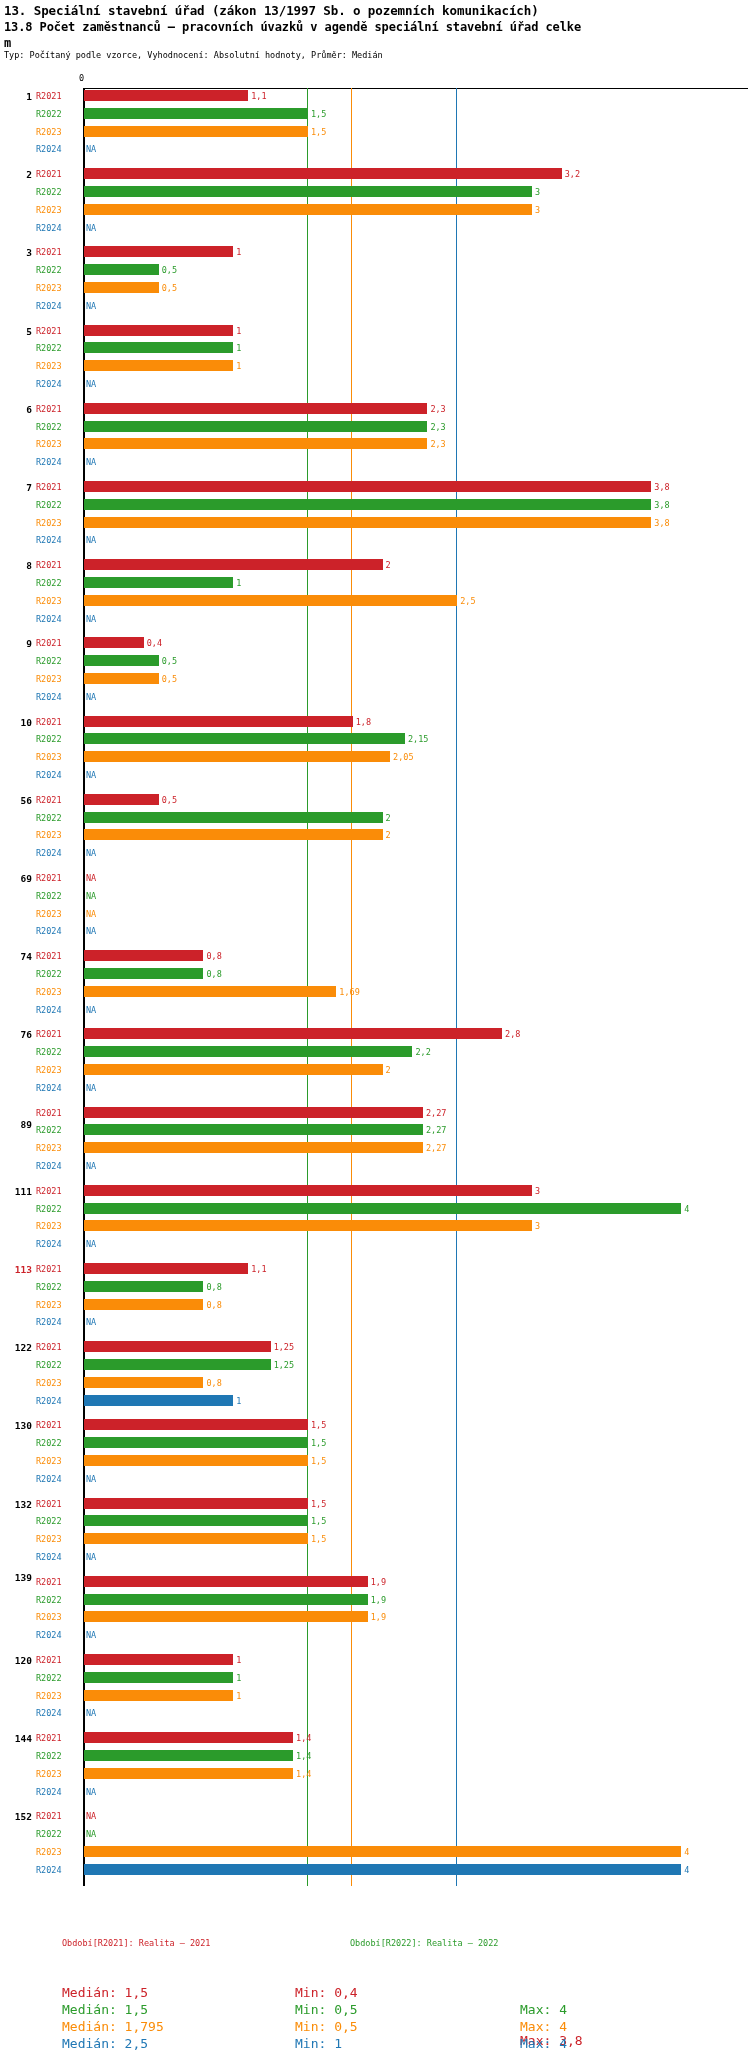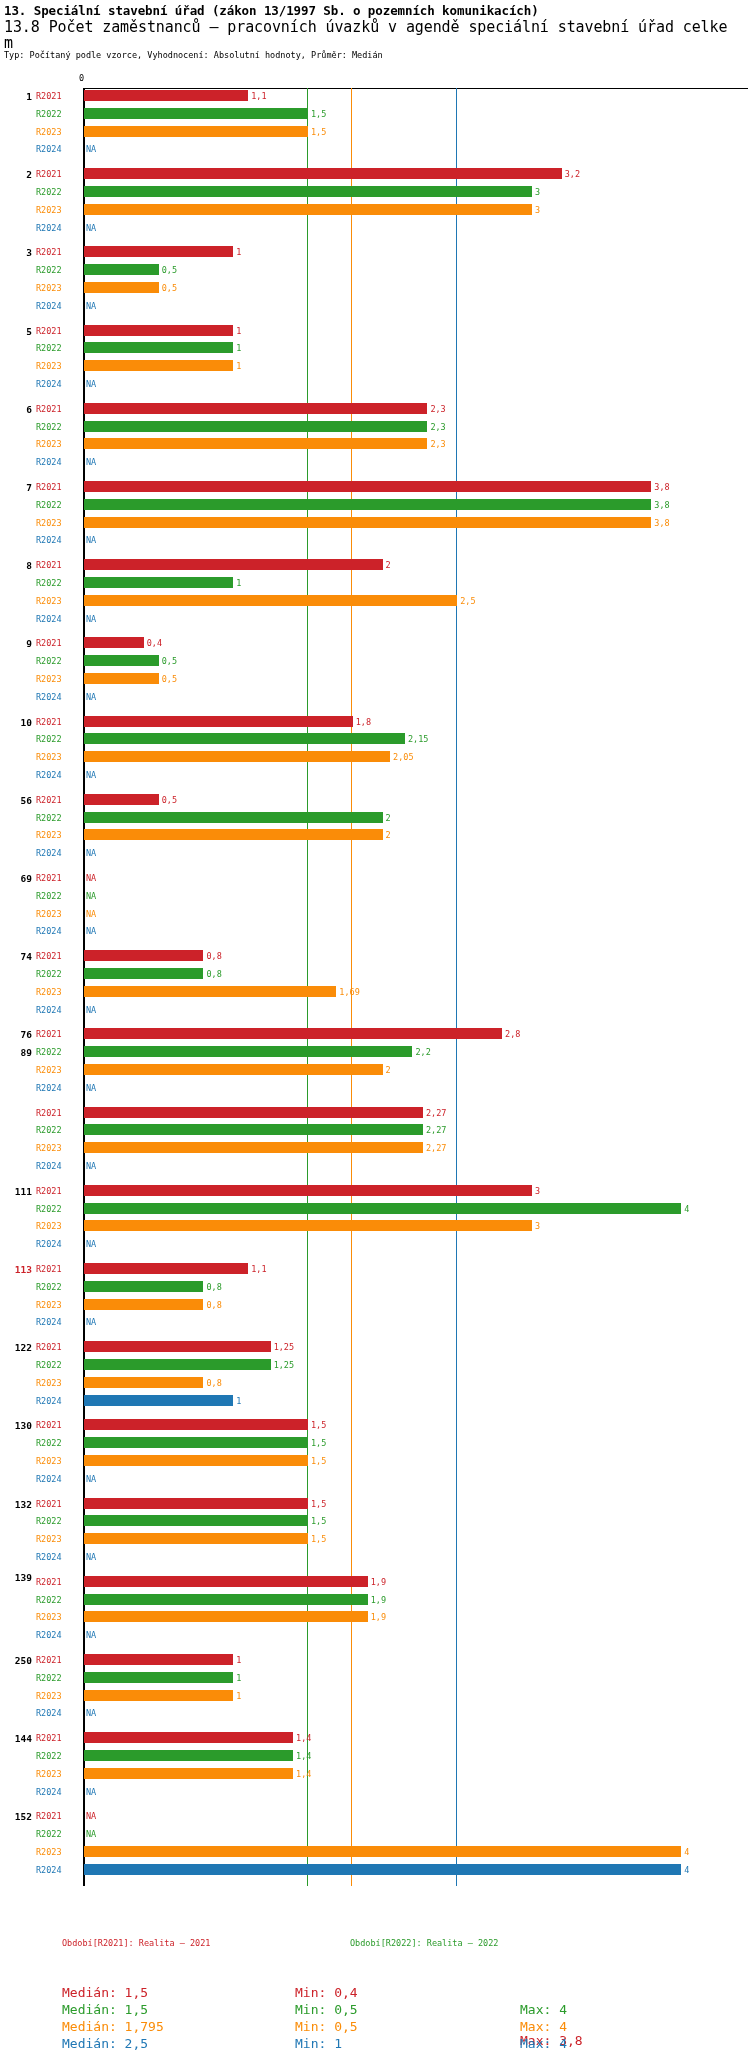--- a/index.html
+++ b/index.html
@@ -22,22 +22,22 @@
     font-family: "DejaVu Sans Mono", "Liberation Mono", monospace;
     font-size: 12.5px;
     font-weight: bold;
     color: #000;
     line-height: 17px;
     white-space: pre;
     letter-spacing: -0.1px;
   }
   .subtitle-line {
     font-family: "DejaVu Sans Mono", "Liberation Mono", monospace;
-    font-size: 15px;
-    font-weight: normal;
+    font-size: 12px;
+    font-weight: bold;
     color: #000;
     line-height: 16px;
     white-space: pre;
     letter-spacing: -0.1px;
   }
   .meta-line {
     position: absolute;
     left: 4px; top: 50px;
     font-size: 8.5px;
     color: #000;
@@ -304,21 +304,21 @@
         <div class="bar" style="top: 956.4px; width: 418.04px; height: 11px; background: rgb(204, 34, 41);"></div>
         <div class="bar-value" style="top: 957.4px; left: 505.04px; color: rgb(204, 34, 41);">2,8</div>
         <div class="series-label" style="top: 975.2px; color: rgb(43, 155, 43);">R2022</div>
         <div class="bar" style="top: 974.2px; width: 328.46px; height: 11px; background: rgb(43, 155, 43);"></div>
         <div class="bar-value" style="top: 975.2px; left: 415.46px; color: rgb(43, 155, 43);">2,2</div>
         <div class="series-label" style="top: 993px; color: rgb(250, 140, 8);">R2023</div>
         <div class="bar" style="top: 992px; width: 298.6px; height: 11px; background: rgb(250, 140, 8);"></div>
         <div class="bar-value" style="top: 993px; left: 385.6px; color: rgb(250, 140, 8);">2</div>
         <div class="series-label" style="top: 1010.8px; color: rgb(31, 119, 180);">R2024</div>
         <div class="na-value" style="top: 1010.8px; color: rgb(31, 119, 180);">NA</div>
-        <div class="grp-label" style="top: 975px;">89</div>
+        <div class="grp-label" style="top: 1047px;">89</div>
         <div class="series-label" style="top: 1035.6px; color: rgb(204, 34, 41);">R2021</div>
         <div class="bar" style="top: 1034.6px; width: 338.911px; height: 11px; background: rgb(204, 34, 41);"></div>
         <div class="bar-value" style="top: 1035.6px; left: 425.911px; color: rgb(204, 34, 41);">2,27</div>
         <div class="series-label" style="top: 1053.4px; color: rgb(43, 155, 43);">R2022</div>
         <div class="bar" style="top: 1052.4px; width: 338.911px; height: 11px; background: rgb(43, 155, 43);"></div>
         <div class="bar-value" style="top: 1053.4px; left: 425.911px; color: rgb(43, 155, 43);">2,27</div>
         <div class="series-label" style="top: 1071.2px; color: rgb(250, 140, 8);">R2023</div>
         <div class="bar" style="top: 1070.2px; width: 338.911px; height: 11px; background: rgb(250, 140, 8);"></div>
         <div class="bar-value" style="top: 1071.2px; left: 425.911px; color: rgb(250, 140, 8);">2,27</div>
         <div class="series-label" style="top: 1089px; color: rgb(31, 119, 180);">R2024</div>
@@ -389,21 +389,21 @@
         <div class="bar" style="top: 1503.8px; width: 283.67px; height: 11px; background: rgb(204, 34, 41);"></div>
         <div class="bar-value" style="top: 1504.8px; left: 370.67px; color: rgb(204, 34, 41);">1,9</div>
         <div class="series-label" style="top: 1522.6px; color: rgb(43, 155, 43);">R2022</div>
         <div class="bar" style="top: 1521.6px; width: 283.67px; height: 11px; background: rgb(43, 155, 43);"></div>
         <div class="bar-value" style="top: 1522.6px; left: 370.67px; color: rgb(43, 155, 43);">1,9</div>
         <div class="series-label" style="top: 1540.4px; color: rgb(250, 140, 8);">R2023</div>
         <div class="bar" style="top: 1539.4px; width: 283.67px; height: 11px; background: rgb(250, 140, 8);"></div>
         <div class="bar-value" style="top: 1540.4px; left: 370.67px; color: rgb(250, 140, 8);">1,9</div>
         <div class="series-label" style="top: 1558.2px; color: rgb(31, 119, 180);">R2024</div>
         <div class="na-value" style="top: 1558.2px; color: rgb(31, 119, 180);">NA</div>
-        <div class="grp-label" style="top: 1583px;">250</div>
+        <div class="grp-label" style="top: 1583px;">120</div>
         <div class="series-label" style="top: 1583px; color: rgb(204, 34, 41);">R2021</div>
         <div class="bar" style="top: 1582px; width: 149.3px; height: 11px; background: rgb(204, 34, 41);"></div>
         <div class="bar-value" style="top: 1583px; left: 236.3px; color: rgb(204, 34, 41);">1</div>
         <div class="series-label" style="top: 1600.8px; color: rgb(43, 155, 43);">R2022</div>
         <div class="bar" style="top: 1599.8px; width: 149.3px; height: 11px; background: rgb(43, 155, 43);"></div>
         <div class="bar-value" style="top: 1600.8px; left: 236.3px; color: rgb(43, 155, 43);">1</div>
         <div class="series-label" style="top: 1618.6px; color: rgb(250, 140, 8);">R2023</div>
         <div class="bar" style="top: 1617.6px; width: 149.3px; height: 11px; background: rgb(250, 140, 8);"></div>
         <div class="bar-value" style="top: 1618.6px; left: 236.3px; color: rgb(250, 140, 8);">1</div>
         <div class="series-label" style="top: 1636.4px; color: rgb(31, 119, 180);">R2024</div>

